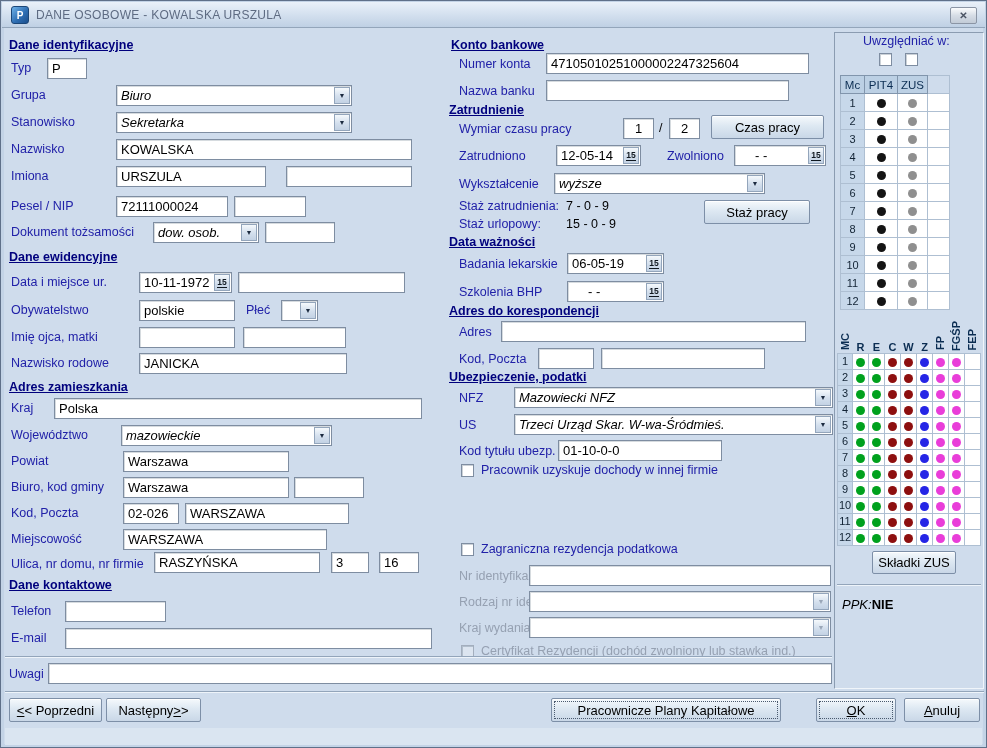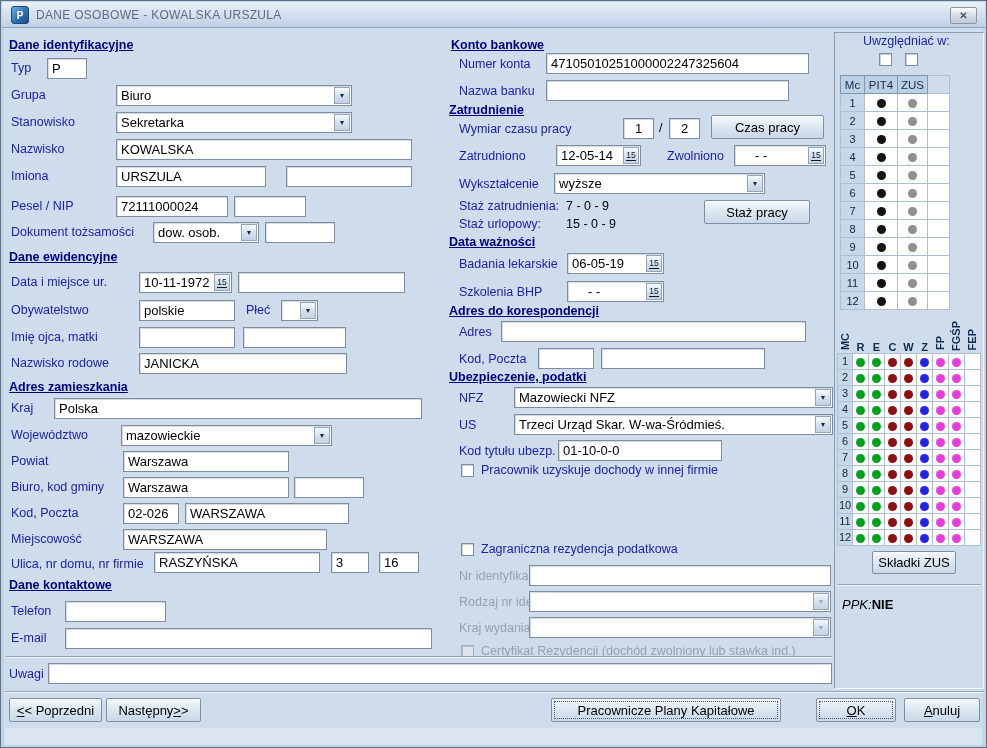--- a/index.html
+++ b/index.html
@@ -30,30 +30,30 @@
   .sect { position:absolute; color:#00007d; font-weight:bold; text-decoration:underline; font-size:12.5px; white-space:nowrap; }
   .lbl  { position:absolute; color:#2121a8; font-size:12.5px; white-space:nowrap; }
   .lbl.gray { color:#96a1b2; }
   .val  { position:absolute; color:#000; font-size:12.5px; white-space:nowrap; }
   .tb {
     position:absolute; height:21px; background:#fff;
     border:1px solid #7e8da1; box-shadow:inset 1px 1px 0 rgba(70,90,110,.22);
     font-size:13px; color:#000; padding:2px 4px 0; white-space:nowrap; overflow:hidden;
   }
   .tb.center { text-align:center; }
-  .combo { padding-right:24px; }
+  .combo { padding-right:24px;font-style:italic; }
   .arrow-btn, .cal-btn {
     position:absolute; right:1px; top:1px; width:16px; height:17px;
     background:linear-gradient(180deg,#f5f9fc,#d3dfed 55%,#c3d2e4);
     border:1px solid #93a5bb; display:flex; align-items:center; justify-content:center;
   }
   .arrow-btn { font-size:7px; color:#1c2b40; }
   .arrow-btn.dis { color:#9aa7b8; }
   .cal-btn { font-size:8.5px; font-weight:bold; color:#101820; }
-  .cal-btn b { border-bottom:1px solid #101820; font-weight:normal; line-height:9px;text-align:center; }
+  .cal-btn b { border-bottom:1px solid #101820; font-weight:bold; line-height:9px;text-align:center; }
   .btn {
     position:absolute; height:24px;
     background:linear-gradient(180deg,#f5f9fc 0%,#dde8f2 45%,#c9d7e7 100%);
     border:1px solid #7d8fa7; border-radius:2px; box-shadow:inset 0 1px 0 #fff;
     color:#000; font-size:13px; display:flex; align-items:center; justify-content:center; white-space:nowrap;
   }
   .btn.focus { outline:1px dotted #4a5a6e; outline-offset:-4px; }
   .chk {
     position:absolute; width:13px; height:13px; background:#fff;
     border:1px solid #7e8da1; box-shadow:inset 1px 1px 0 rgba(70,90,110,.28);

